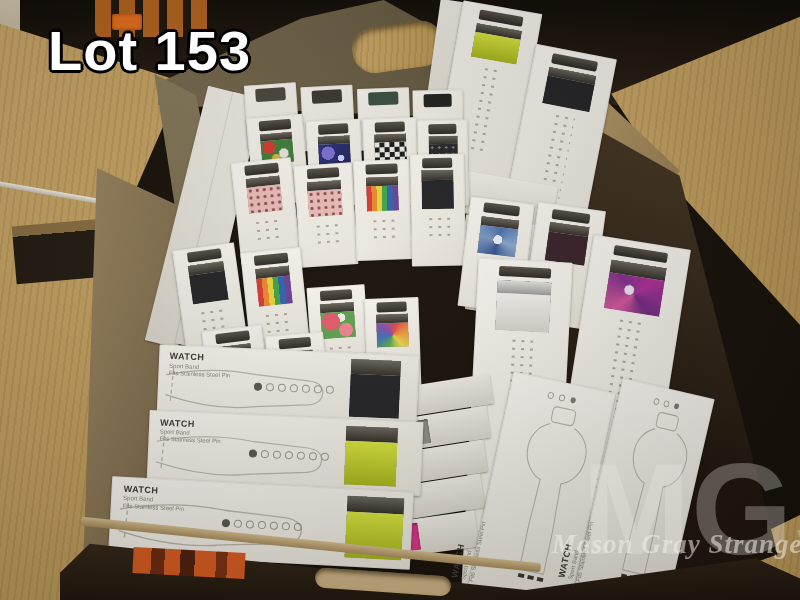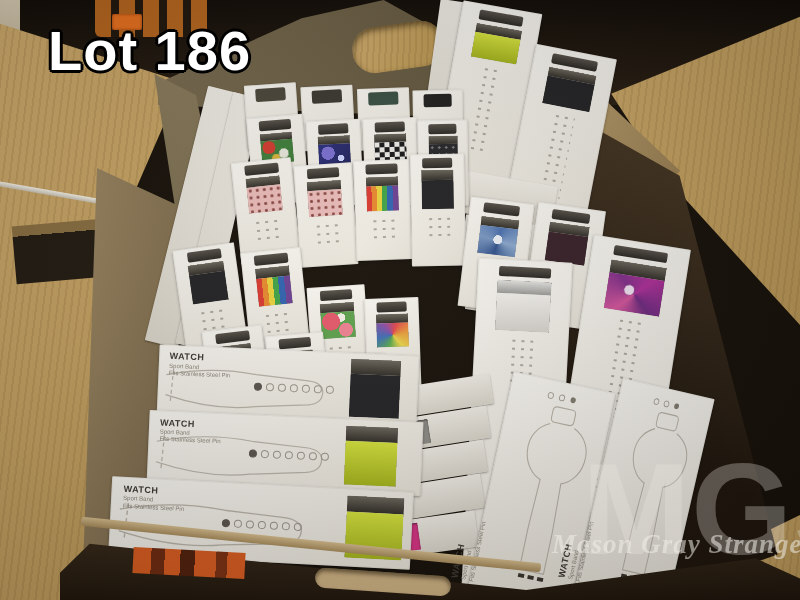--- a/index.html
+++ b/index.html
@@ -438,14 +438,14 @@
     </div>
 
   <div class="abs box-front"></div>
   <div class="abs front-edge"></div>
   <div class="abs front-handle"></div>
   <div class="abs lot-sticker"></div>
 
   <div class="abs vignette"></div>
   <div class="abs wm-initials">MGS</div>
   <div class="abs wm-name">Mason Gray Strange</div>
-  <div class="abs lot-label">Lot 186</div>
+  <div class="abs lot-label">Lot 153</div>
 </div>
 
 </body></html>

